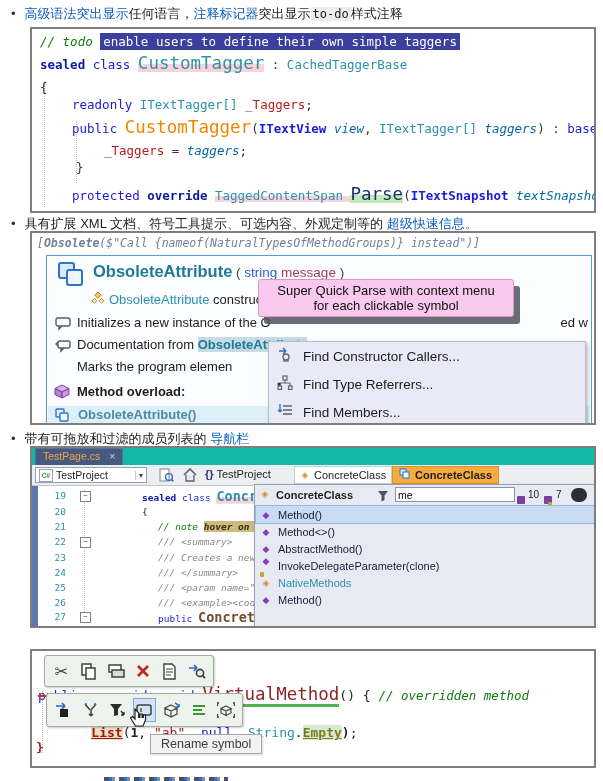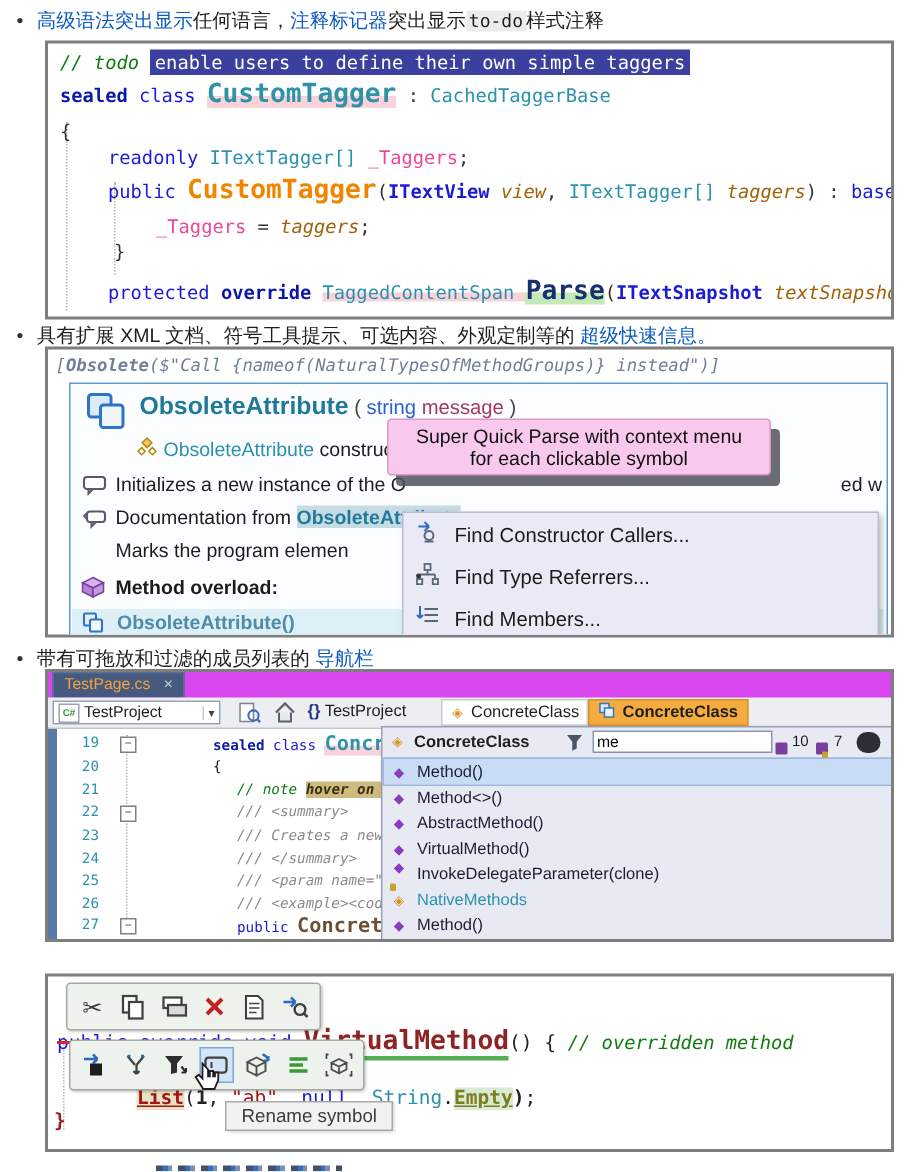--- a/index.html
+++ b/index.html
@@ -11,23 +11,23 @@
   .bullet .dot::before{content:"•";margin-right:9px;color:#333}
   a.lk{color:#0b5bc0;cursor:pointer}
   .codechip{font-family:"DejaVu Sans Mono",monospace;font-size:12px;background:#ececec;padding:0 2px}
   
   .shot{position:absolute;left:30px;width:566px;border:2px solid #7e7e7e;background:#fff;
         box-sizing:border-box;overflow:hidden}
   .cl{position:absolute;font-family:"DejaVu Sans Mono",monospace;font-size:12.5px;white-space:pre;line-height:1.25}
   .vguide{position:absolute;width:0;border-left:1px dotted #b8b8b8}
   
   .c-kw{color:#1b1bd6}.c-kwb{color:#0a18a8;font-weight:bold}
-  .c-ty{color:#2b91af}.c-fld{color:#ec4899}.c-par{color:#a16207;font-style:italic}
+  .c-ty{color:#2b91af}.c-fld{color:#b91c1c}.c-par{color:#0369a1;font-style:italic}
   .c-cmt{color:#0e7d0e;font-style:italic}.c-pl{color:#333}.c-str{color:#a31515}
-  .big{font-size:17.5px;font-weight:bold}
+  .big{font-size:17.5px;font-weight:normal}
   .bigteal{color:#2e93a8}.bigor{color:#f28500}.bignavy{color:#16316e}
   .pinkbg{background-image:linear-gradient(#f9d3da,#f9d3da);background-size:100% 42%;
           background-position:0 96%;background-repeat:no-repeat}
   .greenbg{background-image:linear-gradient(#c4e9b8,#c4e9b8);background-size:100% 42%;
           background-position:0 96%;background-repeat:no-repeat}
   .sel{background:#3b3f9e;color:#fff;padding:1px 3px;font-style:normal}
   
   .qi-text{font-size:13px;color:#1c1c1c;white-space:nowrap}
   .hl-sym{background:#c6dbe4;color:#1f7a99;font-weight:bold}
   .pinktip{position:absolute;background:#f8c9ec;border:1px solid #d898c8;border-radius:3px;
@@ -177,21 +177,21 @@
         <span>Find Members...</span>
       </div>
     </div>
   </div>
 
   <div class="bullet" style="top:430px">
     <span class="dot"></span><span>带有可拖放和过滤的成员列表的 </span><a class="lk">导航栏</a>
   </div>
 
   <div class="shot" style="top:446px;height:182px">
-    <div class="abs" style="left:0;top:0;width:562px;height:28px;background:#d946ef">
+    <div class="abs" style="left:0;top:0;width:562px;height:28px;background:#14b8a6">
       <div class="abs" style="left:3px;top:0;height:17px;background:#46597e;border:1px solid #5a6f96;border-bottom:none;box-sizing:border-box;padding:1px 7px 0 7px;font-size:10.5px;color:#f0a53c;white-space:nowrap">
         <span>TestPage.cs</span>
         <span style="color:#ccd4e0;margin-left:6px">×</span>
       </div>
     </div>
     <div class="abs" style="left:0;top:17px;width:562px;height:21px;background:#eceef1;border-bottom:1px solid #c2c6cc;box-sizing:border-box">
       <div class="abs" style="left:3px;top:2px;width:112px;height:16px;background:#fff;border:1px solid #98a2b4;box-sizing:border-box;font-size:10.5px;display:flex;align-items:center">
         <span style="display:inline-block;width:12px;height:11px;border:1px solid #9aa4b0;margin:0 3px;font-size:6.5px;font-weight:bold;color:#2f9e44;text-align:center;line-height:11px">C#</span>
         <span>TestProject</span>
         <span style="margin-left:auto;padding:0 3px;border-left:1px solid #c4c9d2;color:#444;font-size:8px">▾</span>
@@ -266,24 +266,20 @@
           </div>
         <div class="mem-row">
             <span class="mi-p"></span>
             <span>Method&lt;&gt;()</span>
           </div>
         <div class="mem-row">
             <span class="mi-p"></span>
             <span>AbstractMethod()</span>
           </div>
         <div class="mem-row">
-            <span class="mi-p"></span>
-            <span>VirtualMethod()</span>
-          </div>
-        <div class="mem-row">
             <span class="mi-p"><i class="lkbadge"></i></span>
             <span>InvokeDelegateParameter(clone)</span>
           </div>
         <div class="mem-row">
             <span class="mi-o"></span>
             <span style="color:#2b91af">NativeMethods</span>
           </div>
         <div class="mem-row">
             <span class="mi-p"></span>
             <span>Method()</span>

